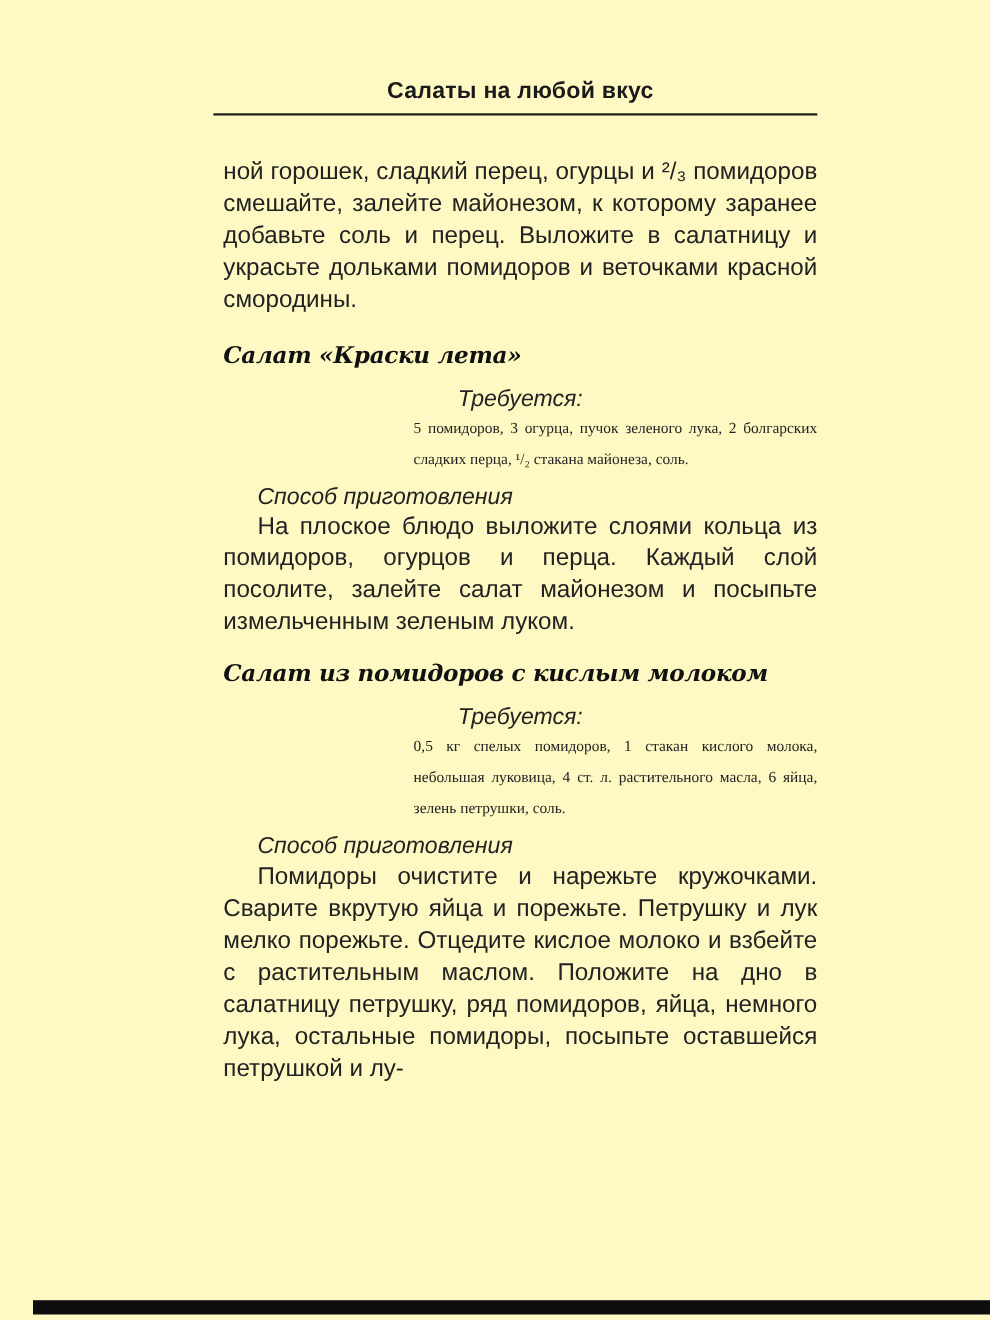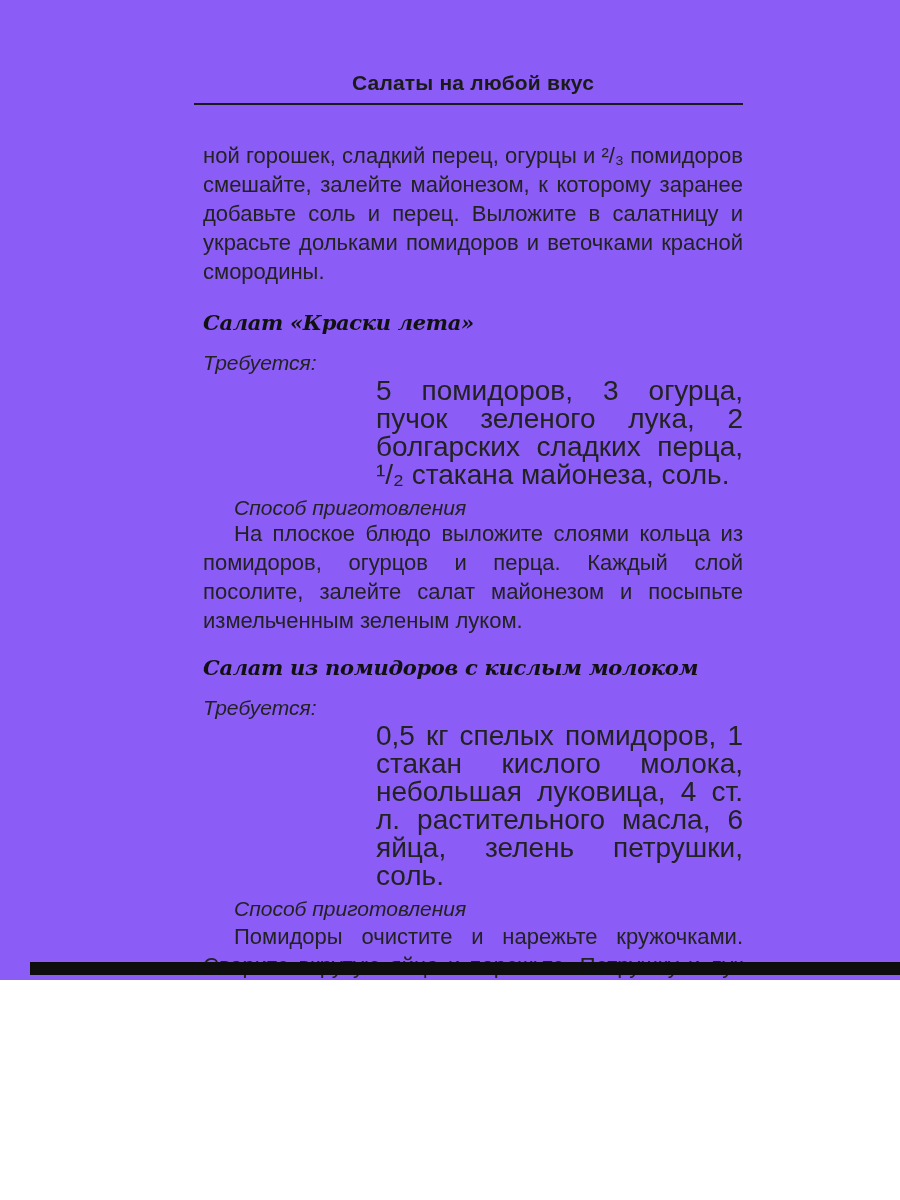--- a/index.html
+++ b/index.html
@@ -1,20 +1,20 @@
 <!DOCTYPE html>
 <html lang="ru"><head>
 <meta charset="utf-8">
 <style>
   html, body { margin: 0; padding: 0; background: #ffffff; }
   .page {
     position: relative;
     width: 900px;
-    height: 980px;
-    background: #8b5cf6;
+    height: 1200px;
+    background: #fef9c3;
     color: #222222;
     font-family: "Liberation Sans", sans-serif;
     overflow: hidden;
   }
   .content-col {
     margin-left: 203px;
     width: 540px;
   }
   .book-title {
     margin-top: 70px;
@@ -49,33 +49,34 @@
     font-size: 21px;
     line-height: 34px;
     letter-spacing: -0.3px;
     white-space: nowrap;
     margin: 0;
     color: #111111;
   }
   .recipe-title.first { margin-top: 20px; }
   .recipe-title.second { margin-top: 16px; }
   .requires-line {
-    text-align: left;
+    text-align: center;
     font-style: italic;
     font-size: 21px;
     line-height: 22px;
     margin-top: 12px;
     color: #222222;
   }
   .ingredients {
     margin: 3px 0 0 173px;
     text-align: justify;
-    font-size: 28px;
+    font-size: 14px;
     line-height: 28px;
     color: #222222;
+    font-family: Liberation Serif, serif;
   }
   .method-label {
     font-style: italic;
     font-size: 21px;
     line-height: 22px;
     margin-top: 8px;
     padding-left: 31px;
     color: #222222;
   }
   .scan-bar {

